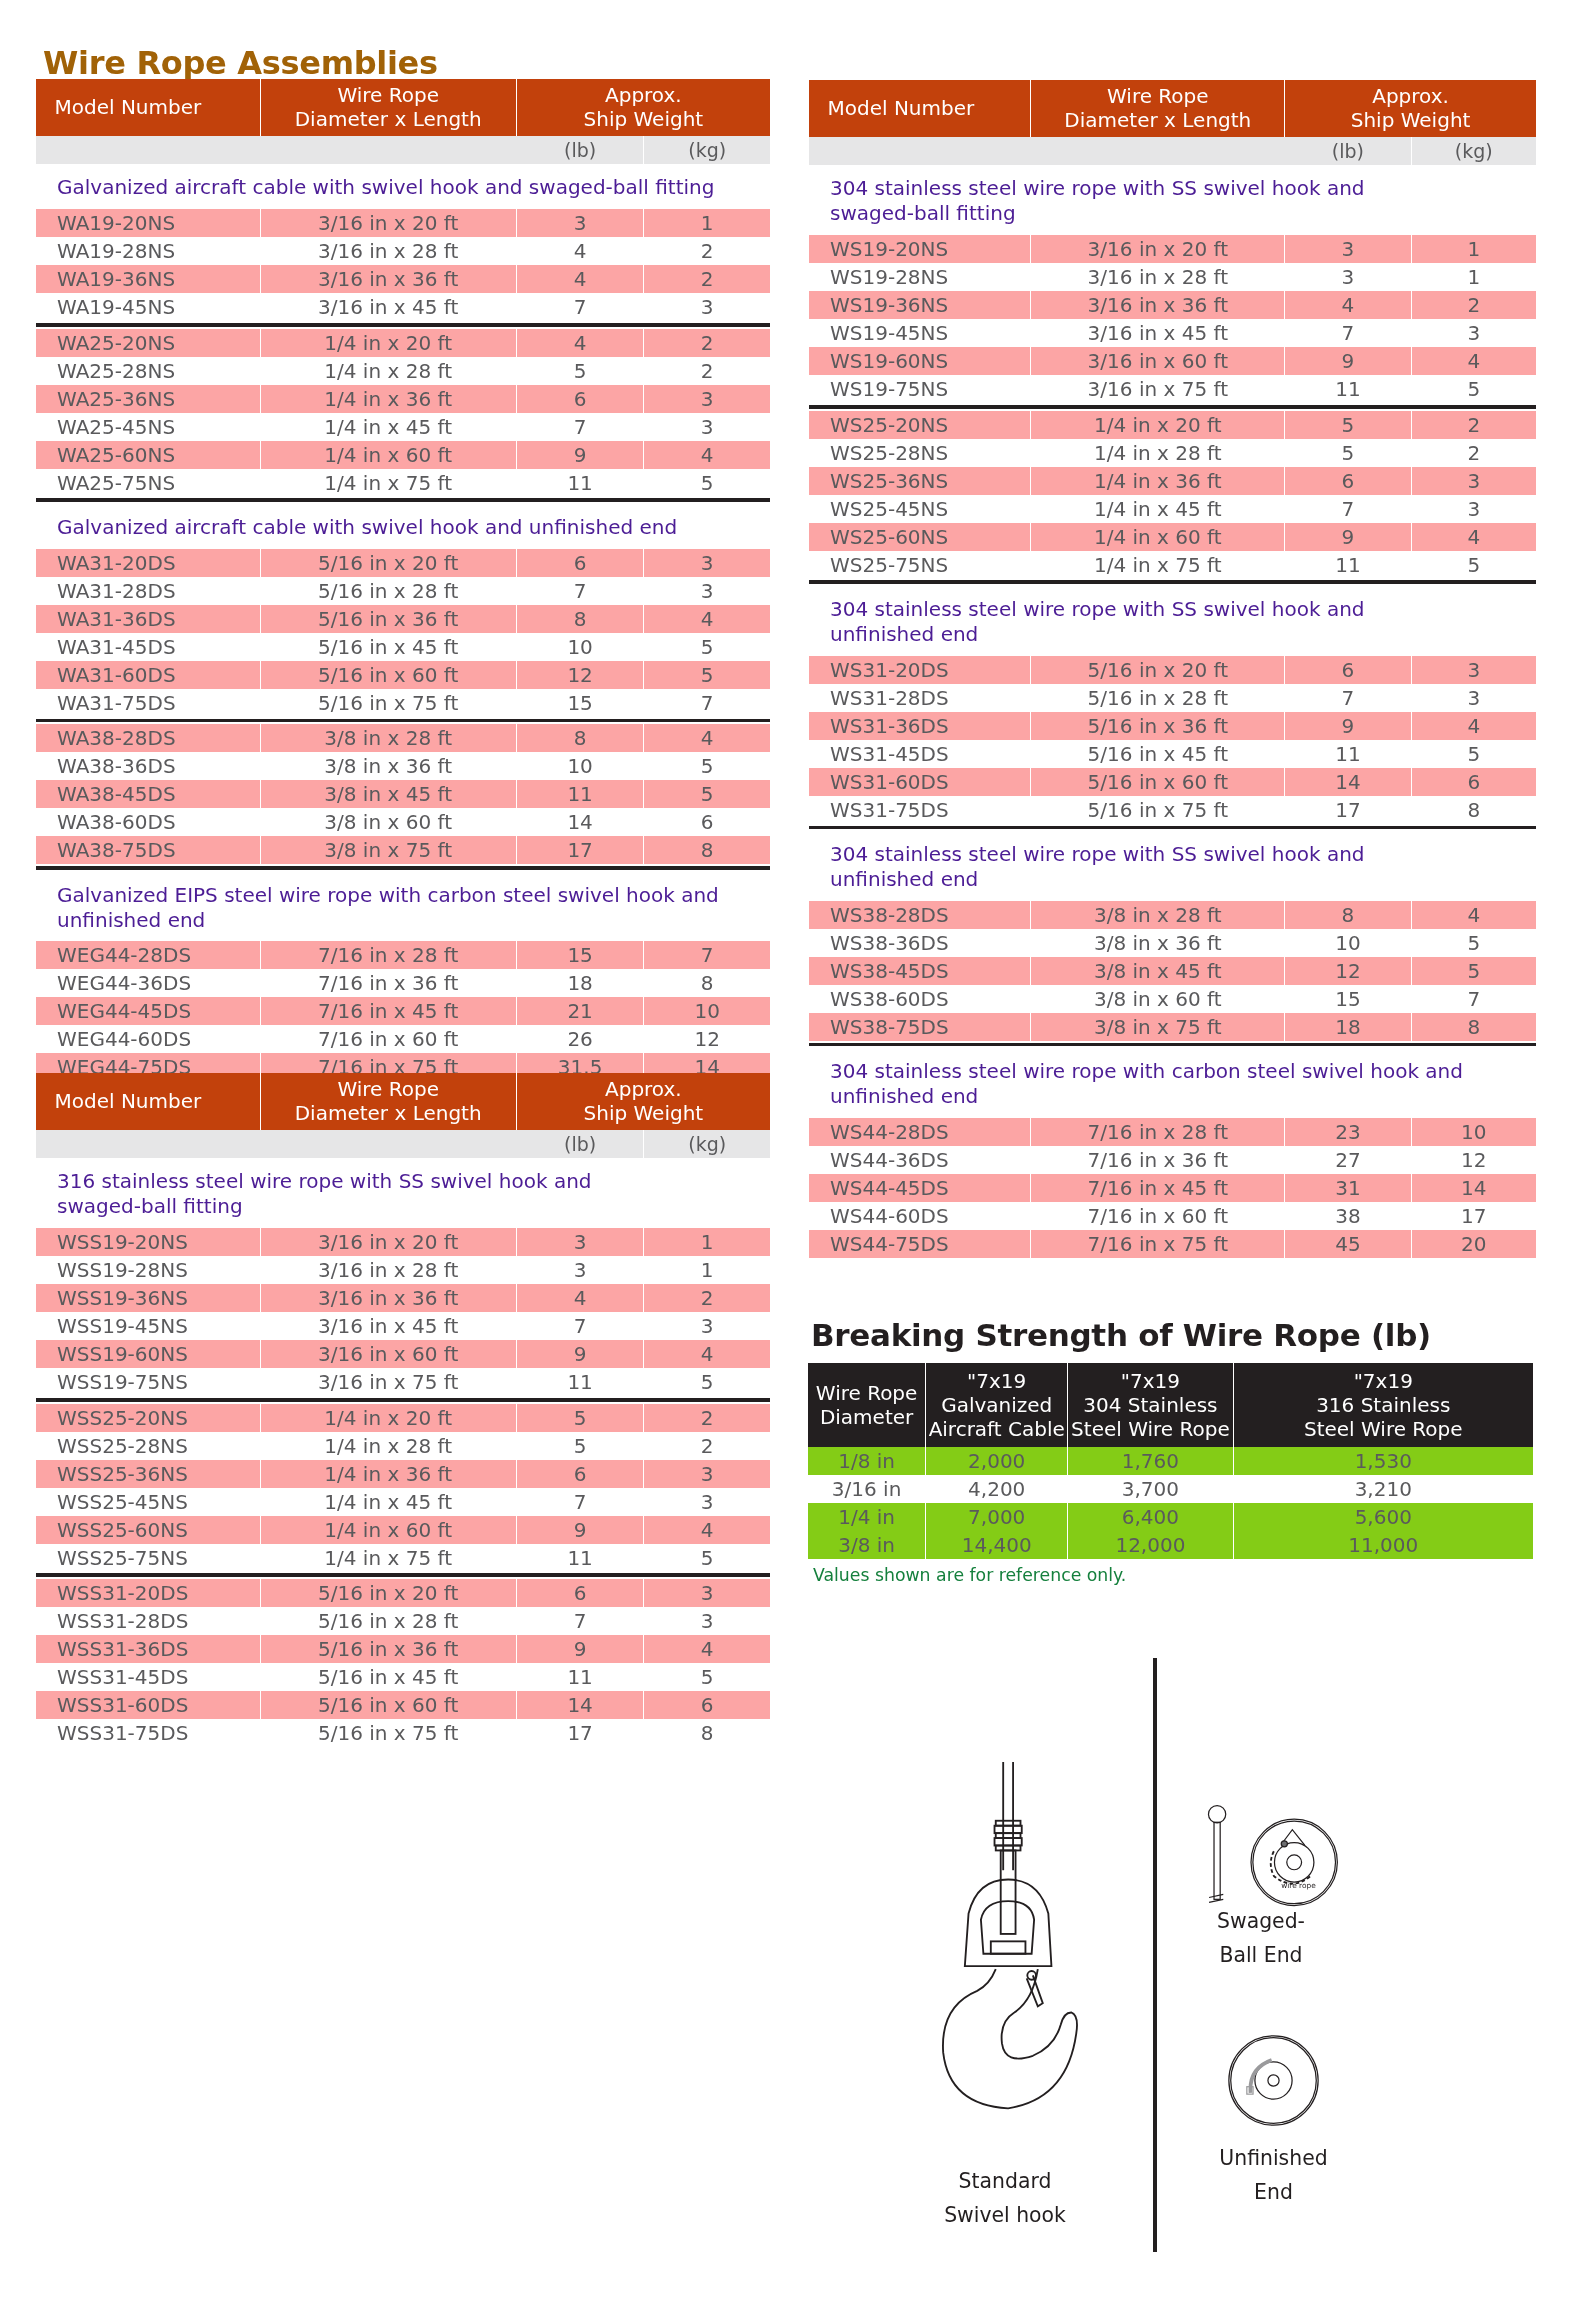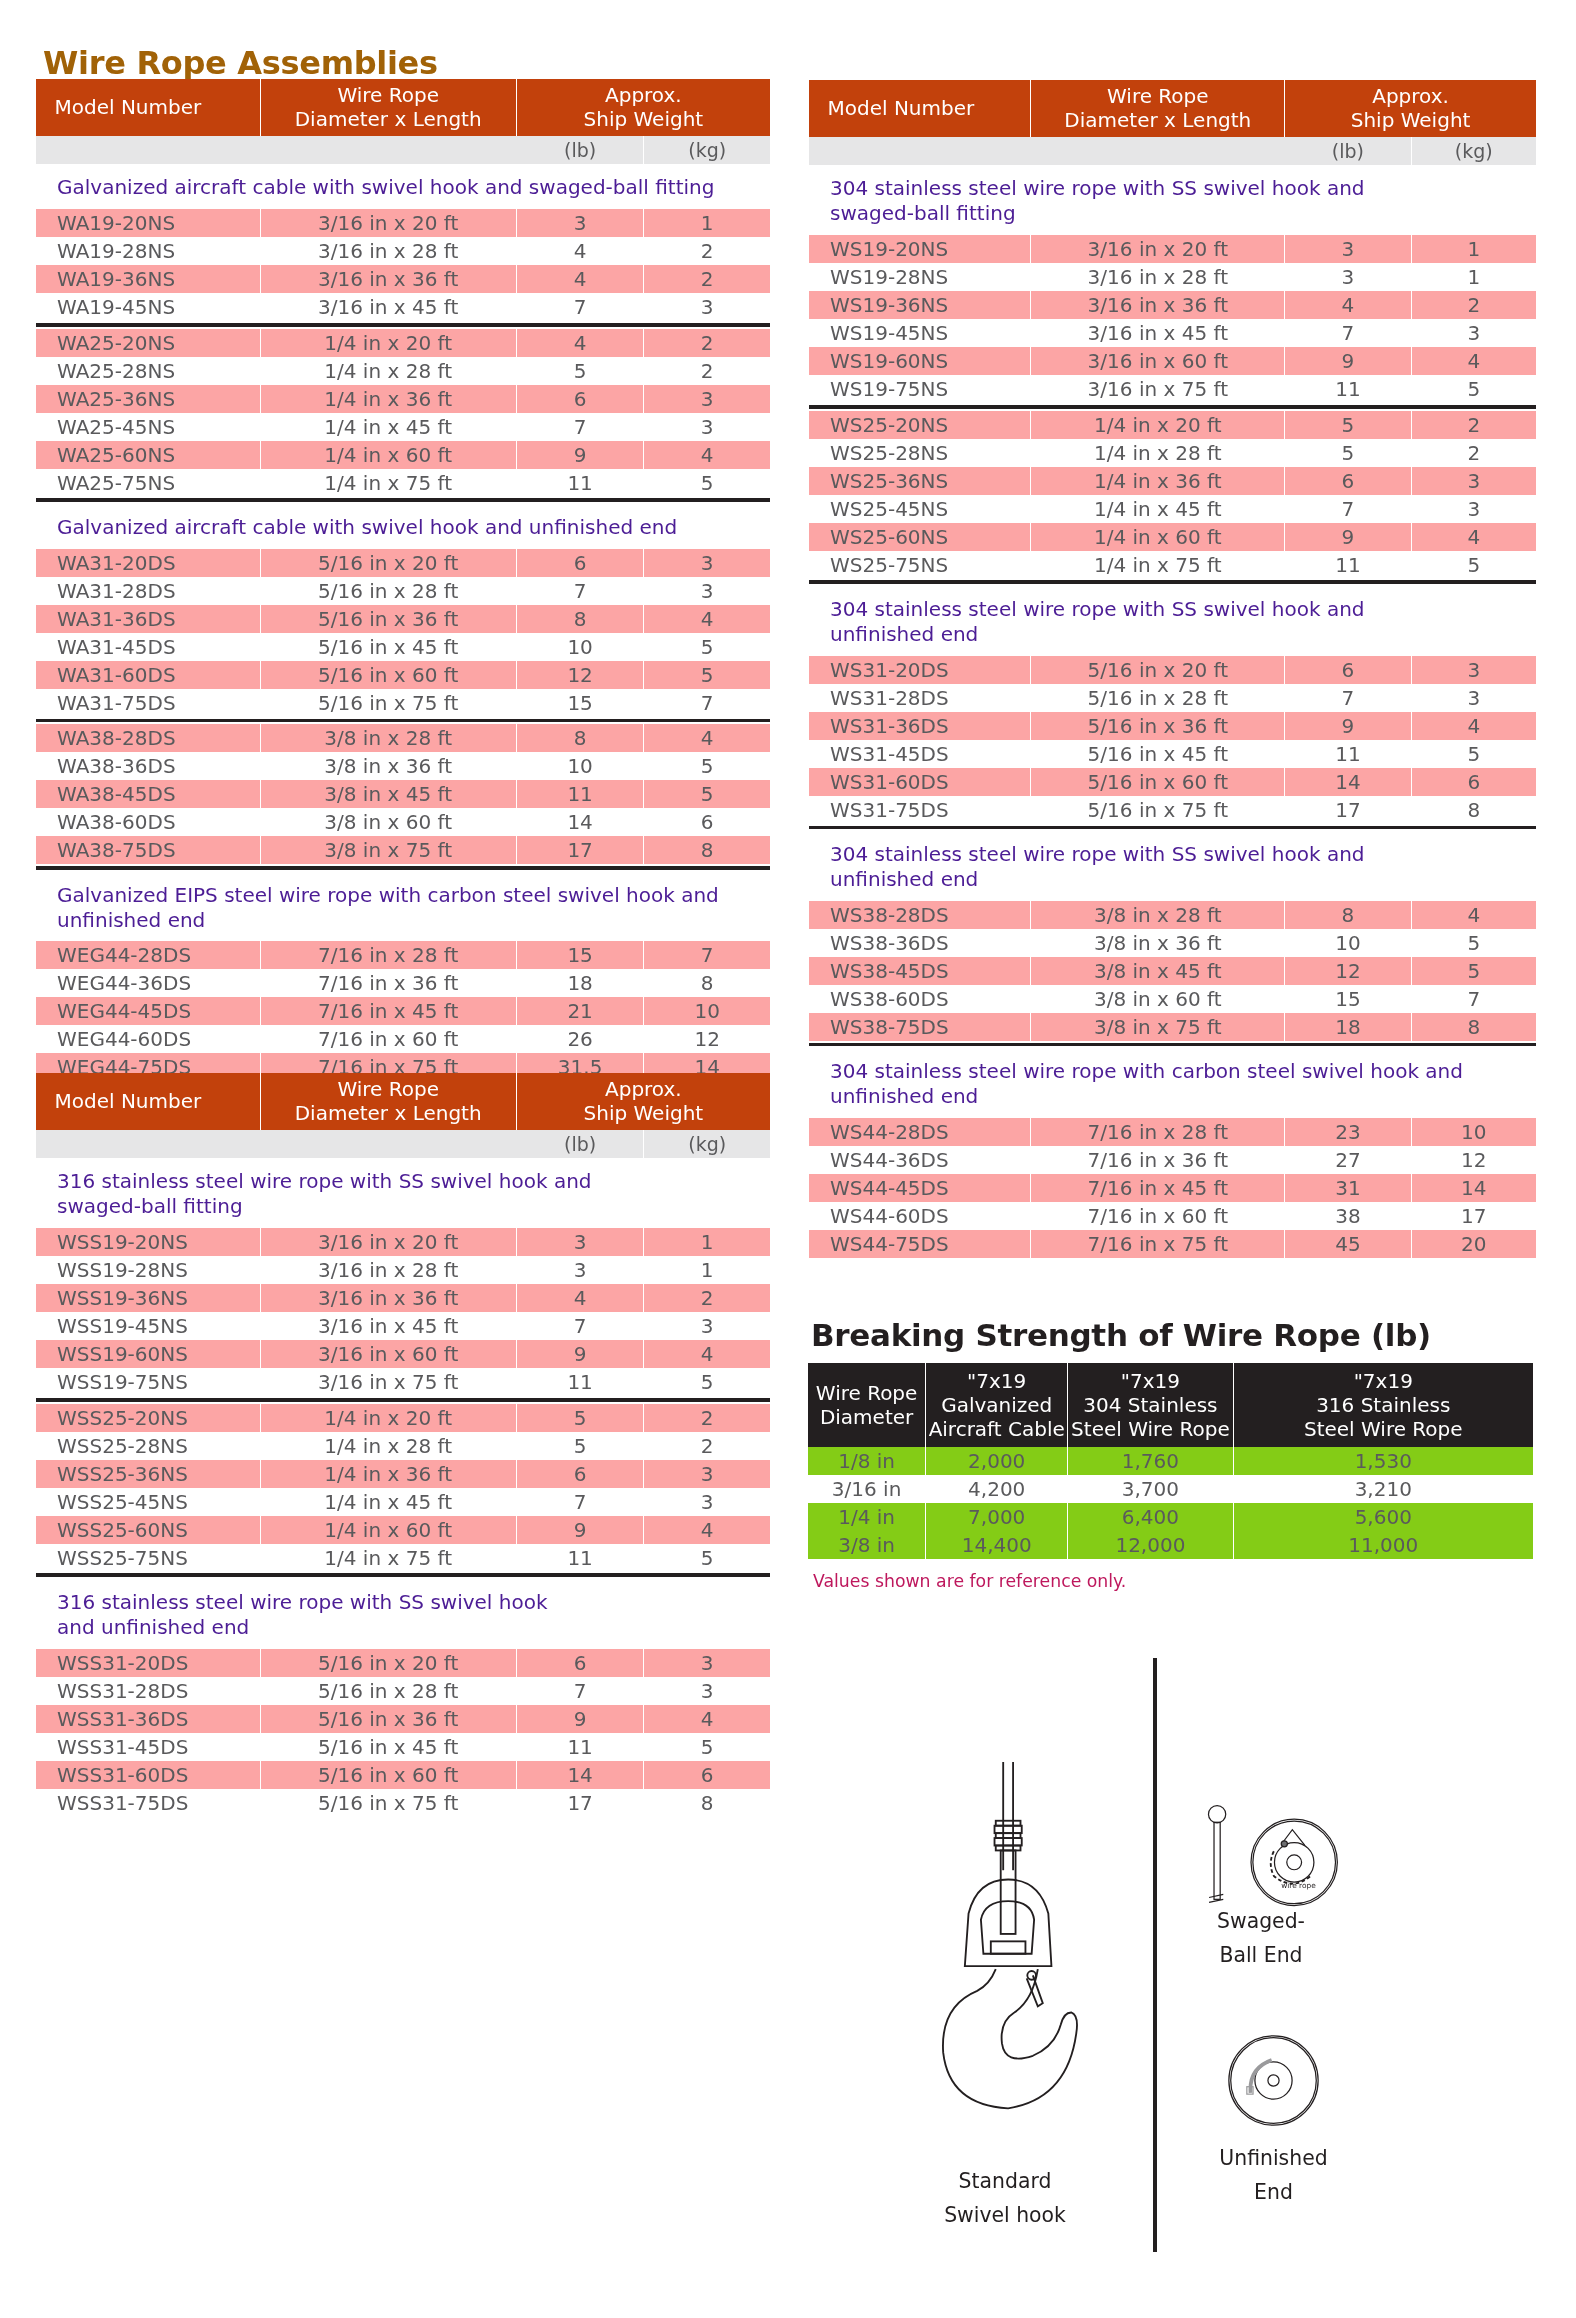--- a/index.html
+++ b/index.html
@@ -38,21 +38,21 @@
   .bs-hdr > div { display: flex; align-items: center; justify-content: center; text-align: center; border-right: 1.9px solid #fff; white-space: pre-line; }
   .bs-hdr > div:last-child { border-right: none; }
   .bs-row { display: flex; height: 28px; font-size: 20px; color: #5a5a5c; }
   .bs-row > div { display: flex; align-items: center; justify-content: center; border-right: 1.9px solid #fff; }
   .bs-row > div:last-child { border-right: none; }
   .bs-row.gray { background: #84cc16; }
   .bs-c0 { width: 16.3%; }
   .bs-c1 { width: 19.6%; }
   .bs-c2 { width: 22.8%; }
   .bs-c3 { width: 41.3%; }
-  .bs-note { font-size: 17.3px; color: #be185d; padding-top: 12px; padding-left: 5px; }
+  .bs-note { font-size: 17.3px; color: #15803d; padding-top: 6px; padding-left: 5px; }
 
   .divider-v { position: absolute; left: 1153px; top: 1658px; width: 3.7px; height: 594px; background: #231f20; }
   .illus { position: absolute; }
   .illus-label { position: absolute; font-size: 20.4px; color: #231f20; text-align: center; line-height: 34px; white-space: pre-line; }
 </style>
 </head>
 <body>
 
 <div class="page-title">Wire Rope Assemblies</div>
 
@@ -316,22 +316,20 @@
       <div class="c-lb">9</div>
       <div class="c-kg">4</div>
     </div>
     <div class="row">
       <div class="c-model">WSS25-75NS</div>
       <div class="c-dim">1/4 in x 75 ft</div>
       <div class="c-lb">11</div>
       <div class="c-kg">5</div>
     </div>
     <div class="rule"></div>
-    <div class="group-label" style="white-space:pre-line">316 stainless steel wire rope with SS swivel hook
-and unfinished end</div>
     <div class="row gray">
       <div class="c-model">WSS31-20DS</div>
       <div class="c-dim">5/16 in x 20 ft</div>
       <div class="c-lb">6</div>
       <div class="c-kg">3</div>
     </div>
     <div class="row">
       <div class="c-model">WSS31-28DS</div>
       <div class="c-dim">5/16 in x 28 ft</div>
       <div class="c-lb">7</div>

